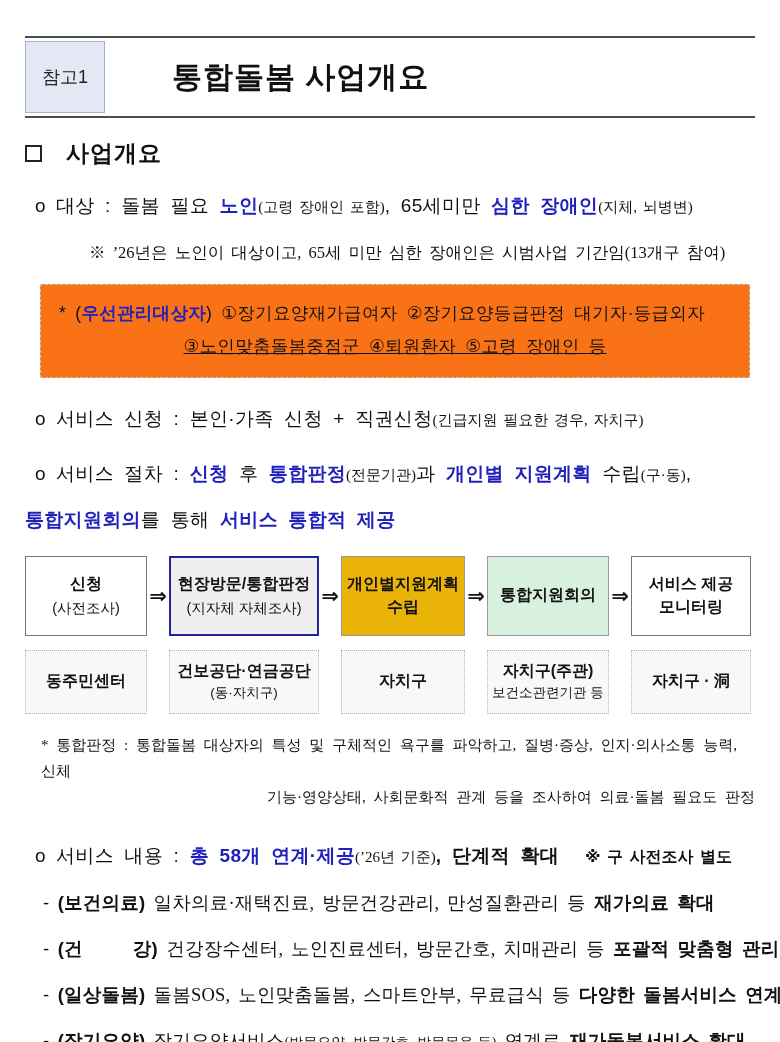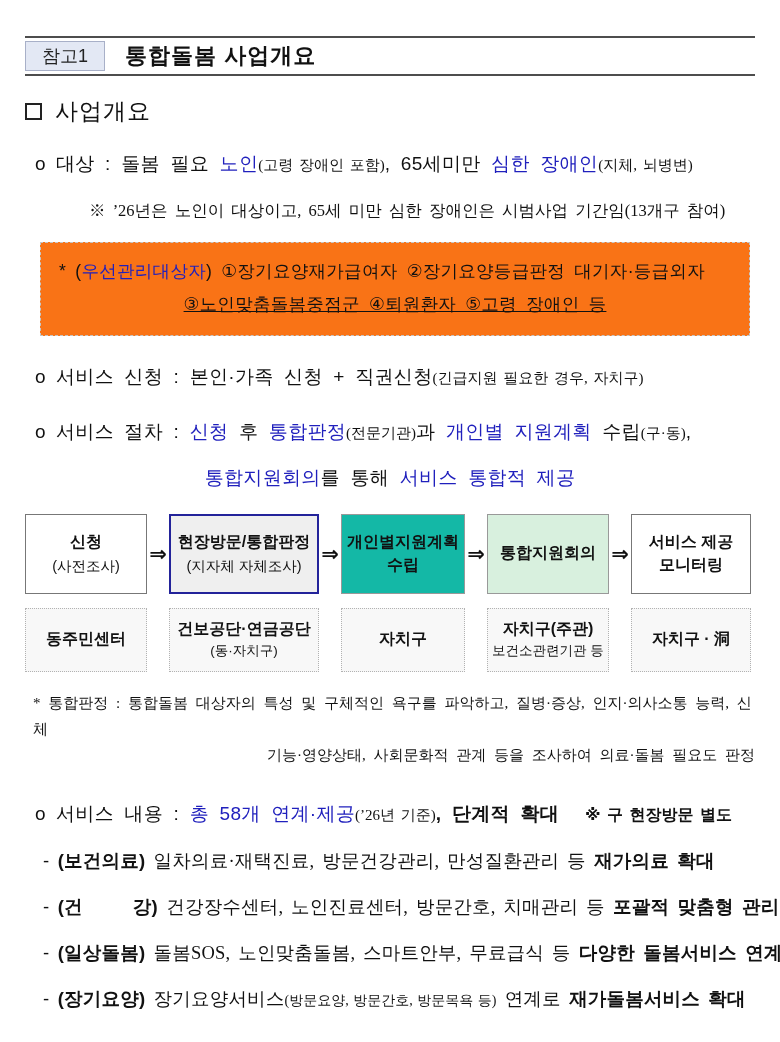--- a/index.html
+++ b/index.html
@@ -16,43 +16,43 @@
   .ref-header {
     margin-top:36px;
     display:flex; align-items:stretch;
     border-top:2px solid #4d4d4d;
     border-bottom:2px solid #4d4d4d;
     padding:3px 0;
   }
   .ref-tag {
     background:#e3e8f4;
     border:1px solid #a8b0c8;
-    padding:2px 16px;
+    padding:23px 16px;
     font-size:18px;
     color:#222;
     display:flex; align-items:center;
   }
   .ref-title {
-    font-size:22px; font-weight:bold; letter-spacing:1px;
+    font-size:30px; font-weight:bold; letter-spacing:1px;
     padding-left:20px;
-    display:flex; align-items:center;
+    display:flex; align-items:center;margin-left:47px;
   }
 
   
   .section-head {
     margin-top:20px;
-    font-size:23px; font-weight:normal; letter-spacing:1px;
-    display:flex; align-items:center; gap:13px;text-align:right;
+    font-size:23px; font-weight:bold; letter-spacing:1px;
+    display:flex; align-items:center; gap:24px;text-align:right;
   }
   .sq { width:17px; height:17px; border:2px solid #222; display:inline-block; flex:0 0 auto; }
 
   
   .line { font-size:19px; letter-spacing:0.3px; word-spacing:5px; line-height:1.4; }
   .marker { margin-right:10px; }
-  .blue { color:#2020bd; font-weight:normal; }
+  .blue { color:#2020bd; font-weight:bold; }
   .note {
     font-size:15px; font-weight:normal; color:#111;
     font-family:"Liberation Serif","DejaVu Serif",serif;
     letter-spacing:0; word-spacing:2px;
   }
   .target-line { margin-top:24px; margin-left:10px; }
   .sub-note {
     margin-top:22px; margin-left:64px;
     font-size:16.5px;
     font-family:"Liberation Serif","DejaVu Serif",serif;
@@ -66,60 +66,60 @@
     border:1px dashed #c6c6c6;
     padding:12px 18px 14px 18px;
     font-size:17.5px; letter-spacing:0.3px; word-spacing:4px;
     line-height:1.9;
   }
   .pbox-line2 { text-align:center;text-decoration:underline; }
 
   
   .apply-line { margin-top:28px; margin-left:10px; }
   .proc-line  { margin-top:28px; margin-left:10px; }
-  .proc-line2 { margin-top:20px; text-align:center; }
+  .proc-line2 { margin-top:20px; text-align:left; }
 
   
   .flow {
     margin-top:22px;
     display:grid;
     grid-template-columns:122px 22px 150px 22px 124px 22px 122px 22px 120px;
     row-gap:14px;
     align-items:stretch;
   }
   .fb {
     border:1px solid #777; background:#fff;
     min-height:80px;
     display:flex; flex-direction:column; justify-content:center; align-items:center;
     text-align:center; padding:4px 2px;
   }
   .fb .l1 { font-weight:bold; font-size:16px; letter-spacing:0; }
   .fb .l2 { font-size:14.5px; margin-top:4px; letter-spacing:0; }
   .fb .l2:empty { display:none; }
   .fb .l2.bold2 { font-weight:bold; font-size:16px; margin-top:2px; }
   .fb.v2 { background:#efefef; border:2px solid #23239a; }
-  .fb.v3 { background:#14b8a6; border:1px solid #999; }
+  .fb.v3 { background:#eab308; border:1px solid #999; }
   .fb.v4 { background:#d8f0de; border:1px solid #999; }
   .arrow {
     display:flex; align-items:center; justify-content:center;
     font-size:21px; color:#111; font-weight:bold;
   }
   .fb2 {
     background:#f8f8f8; border:1px dotted #b2b2b2;
     min-height:64px;
     display:flex; flex-direction:column; justify-content:center; align-items:center;
     text-align:center; padding:3px 2px;
   }
   .fb2 .l1 { font-weight:bold; font-size:16px; letter-spacing:0; }
   .fb2 .l2 { font-size:13.5px; margin-top:2px; }
   .fb2 .l2:empty { display:none; }
 
   
   .flow-note {
-    margin-top:18px; margin-left:8px;
+    margin-top:18px; margin-left:16px;
     font-size:15px; line-height:1.75;
     font-family:"Liberation Serif","DejaVu Serif",serif;
     word-spacing:4px;
   }
   .flow-note .cont { padding-left:96px; display:block;text-align:right; }
 
   
   .content-line { margin-top:32px; margin-left:10px; }
   .content-side { font-size:16px; font-weight:bold; margin-left:26px; letter-spacing:0; word-spacing:2px; }
   .services { margin-top:6px; }
@@ -238,21 +238,21 @@
     </div>
   </div>
 
   <div class="flow-note">
     <span>* 통합판정 : 통합돌봄 대상자의 특성 및 구체적인 욕구를 파악하고, 질병·증상, 인지·의사소통 능력, 신체</span>
     <span class="cont">기능·영양상태, 사회문화적 관계 등을 조사하여 의료·돌봄 필요도 판정</span>
   </div>
 
   <div class="line content-line">
     <span class="marker">o</span><span>서비스 내용 :</span>
-    <span class="blue">총 58개 연계·제공</span><span class="note">(’26년 기준)</span><span style="font-weight:bold">, 단계적 확대</span><span class="content-side">※ 구 현장방문 별도</span>
+    <span class="blue">총 58개 연계·제공</span><span class="note">(’26년 기준)</span><span style="font-weight:bold">, 단계적 확대</span><span class="content-side">※ 구 사전조사 별도</span>
   </div>
 
   <div class="services">
     <div class="sv-row">
       <span>-</span>
       <span class="sv-label">(보건의료)</span>
       <span class="sv-pre">일차의료·재택진료, 방문건강관리, 만성질환관리 등</span>
       <span class="sv-bold">재가의료 확대</span>
     </div>
     <div class="sv-row">

